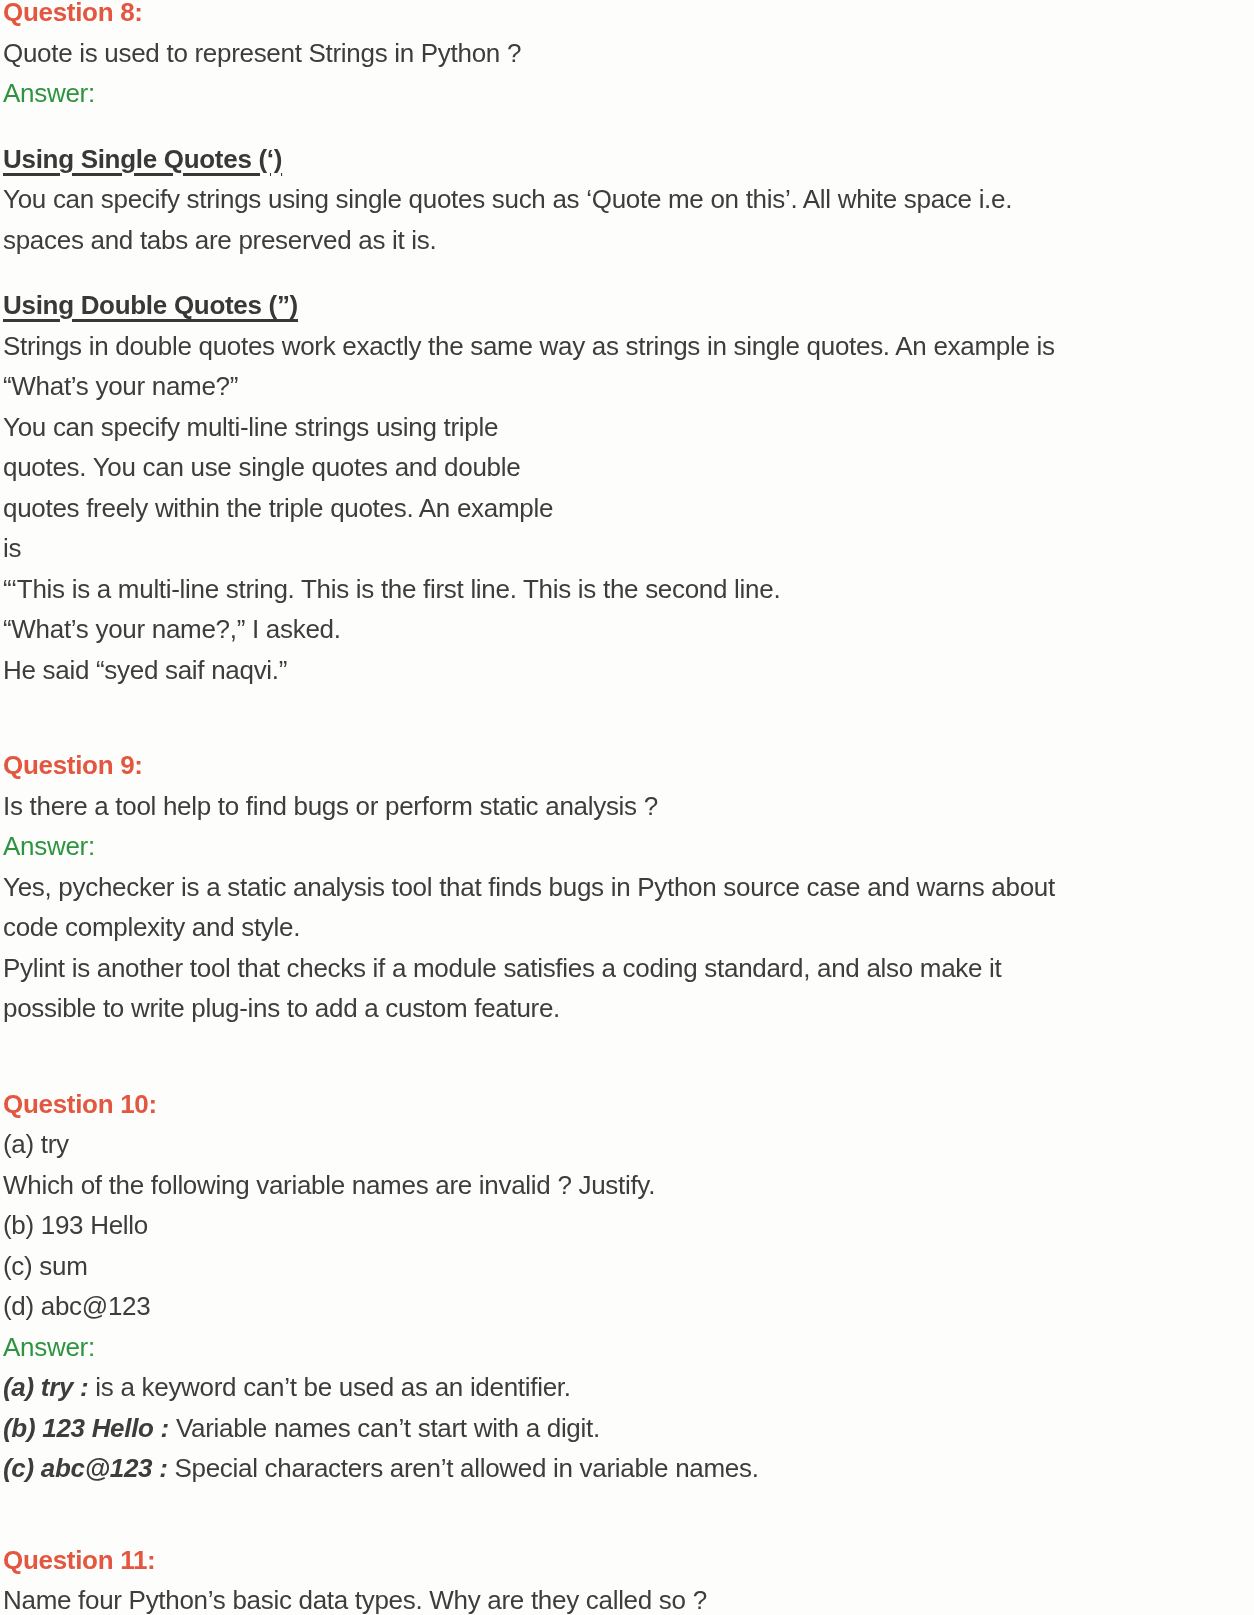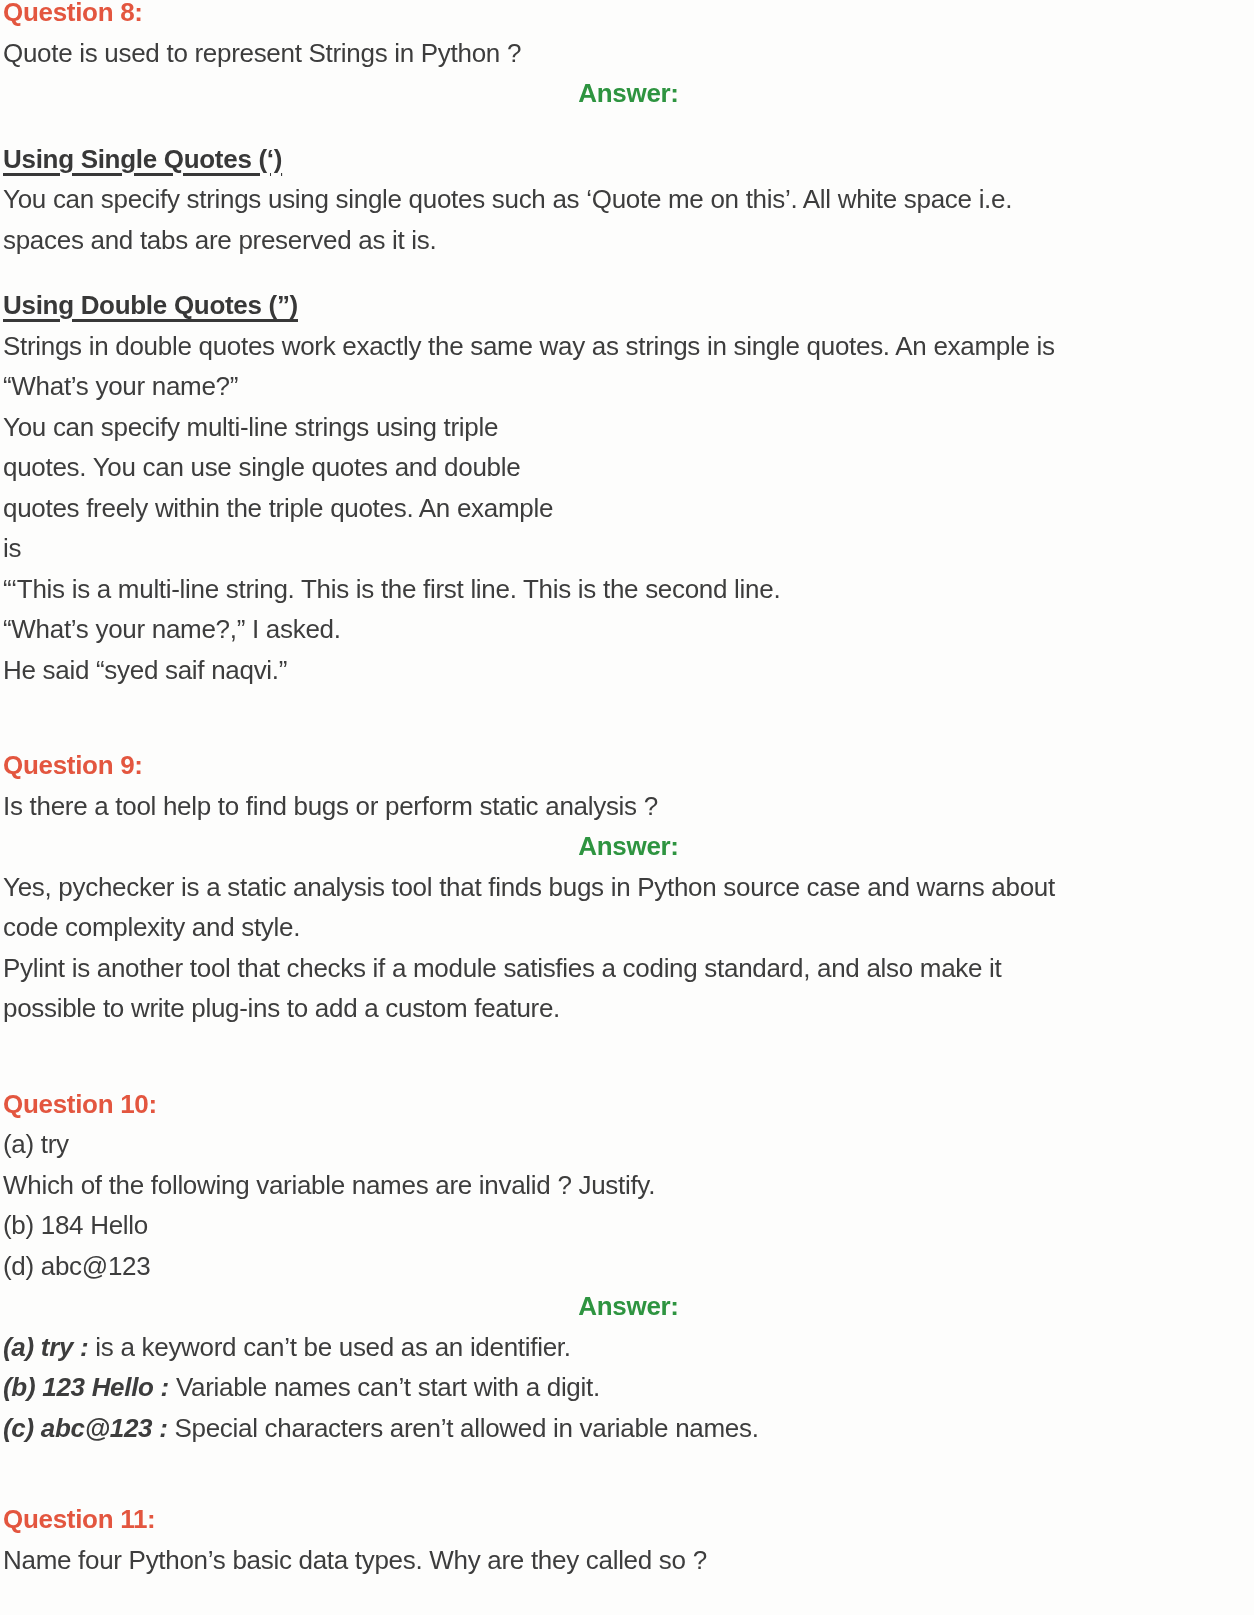--- a/index.html
+++ b/index.html
@@ -11,21 +11,21 @@
     overflow:hidden;
   }
   main { padding-left:3px; margin-top:-8px; }
   .line {
     font-size:26px;
     line-height:40.5px;
     letter-spacing:-0.3px;
     white-space:nowrap;
   }
   .qlabel { font-weight:bold; color:var(--question_label,#e3563f); }
-  .alabel { font-weight:bold; color:var(--answer_label,#2e9440);text-align:center; }
+  .alabel { font-weight:normal; color:var(--answer_label,#2e9440); }
   .subhead {
     font-weight:bold;
     color:#383838;
     text-decoration:underline;
     text-decoration-thickness:2.5px;
     text-underline-offset:5px;
     margin-top:25px;
   }
   .bold { font-weight:bold;font-style:italic; }
   .gap { height:55px; }
@@ -66,21 +66,22 @@
     <div class="line">Pylint is another tool that checks if a module satisfies a coding standard, and also make it</div>
     <div class="line">possible to write plug-ins to add a custom feature.</div>
   </section>
 
   <div class="gap"></div>
 
   <section>
     <div class="line qlabel">Question 10:</div>
     <div class="line">(a) try</div>
     <div class="line">Which of the following variable names are invalid ? Justify.</div>
-    <div class="line">(b) 184 Hello</div>
+    <div class="line">(b) 193 Hello</div>
+    <div class="line">(c) sum</div>
     <div class="line">(d) abc@123</div>
     <div class="line alabel">Answer:</div>
     <div class="line"><span class="bold">(a) try :</span><span> is a keyword can’t be used as an identifier.</span></div>
     <div class="line"><span class="bold">(b) 123 Hello :</span><span> Variable names can’t start with a digit.</span></div>
     <div class="line"><span class="bold">(c) abc@123 :</span><span> Special characters aren’t allowed in variable names.</span></div>
   </section>
 
   <div class="gap-small"></div>
 
   <section>

